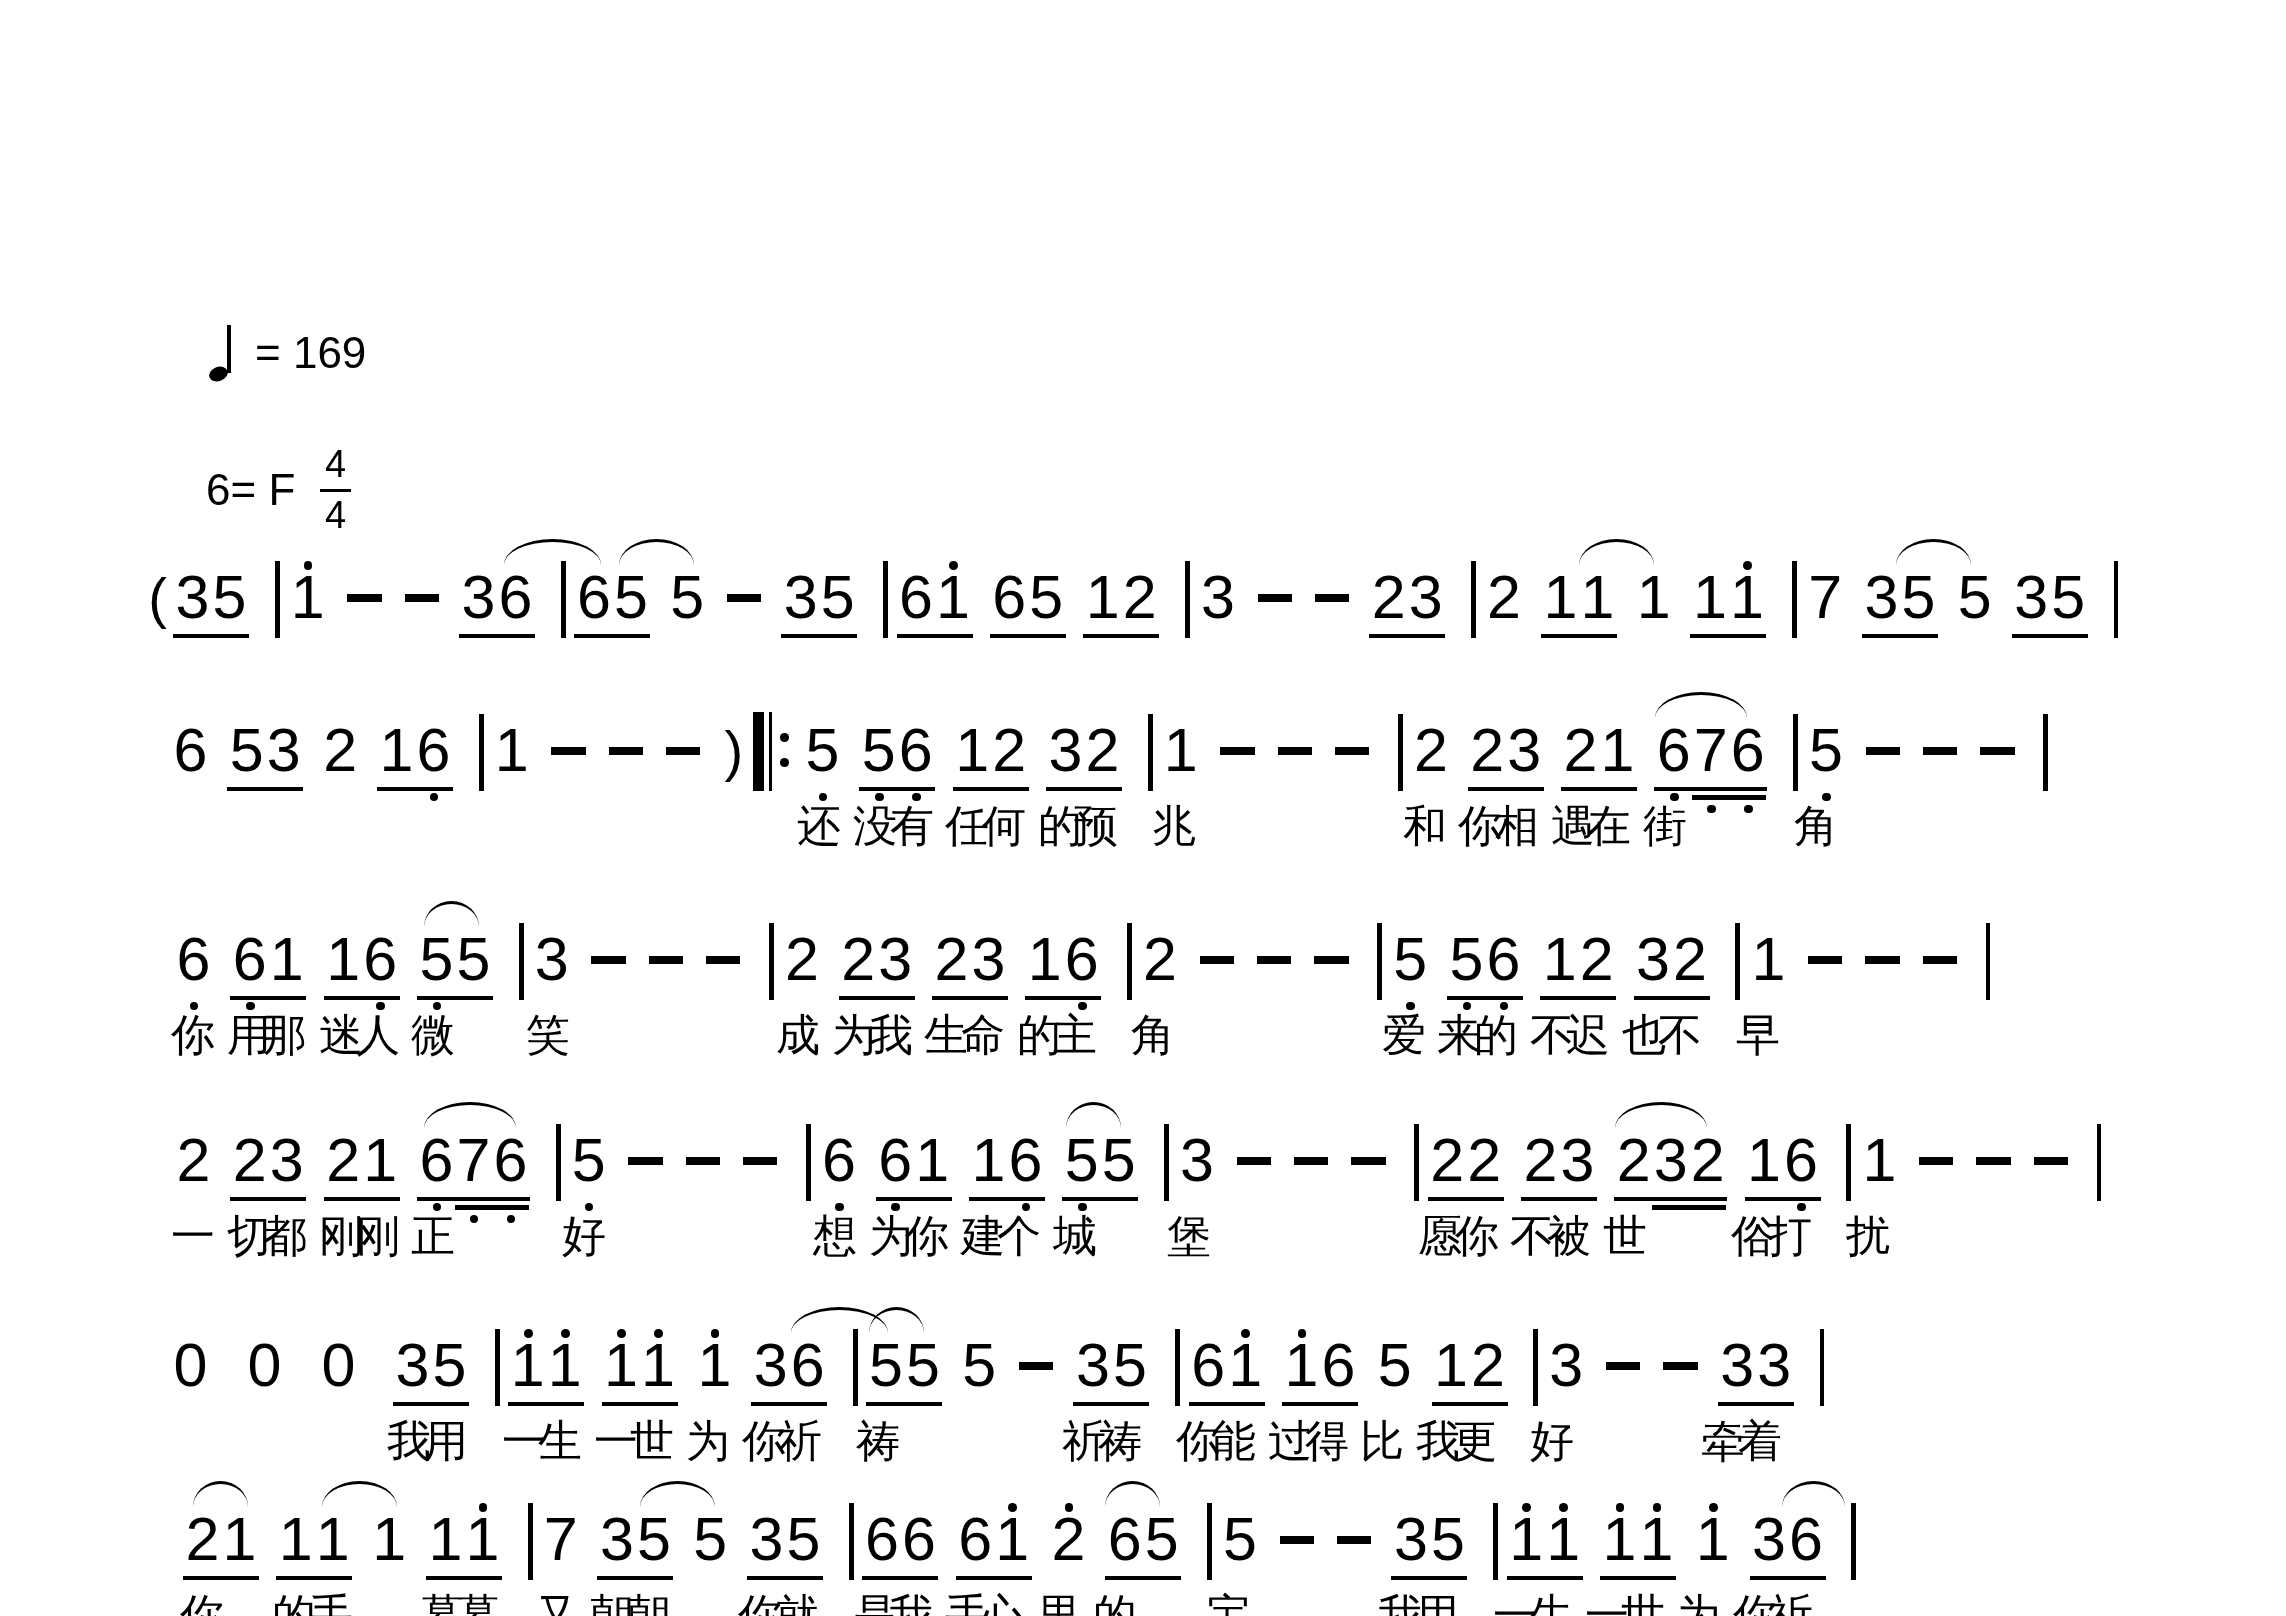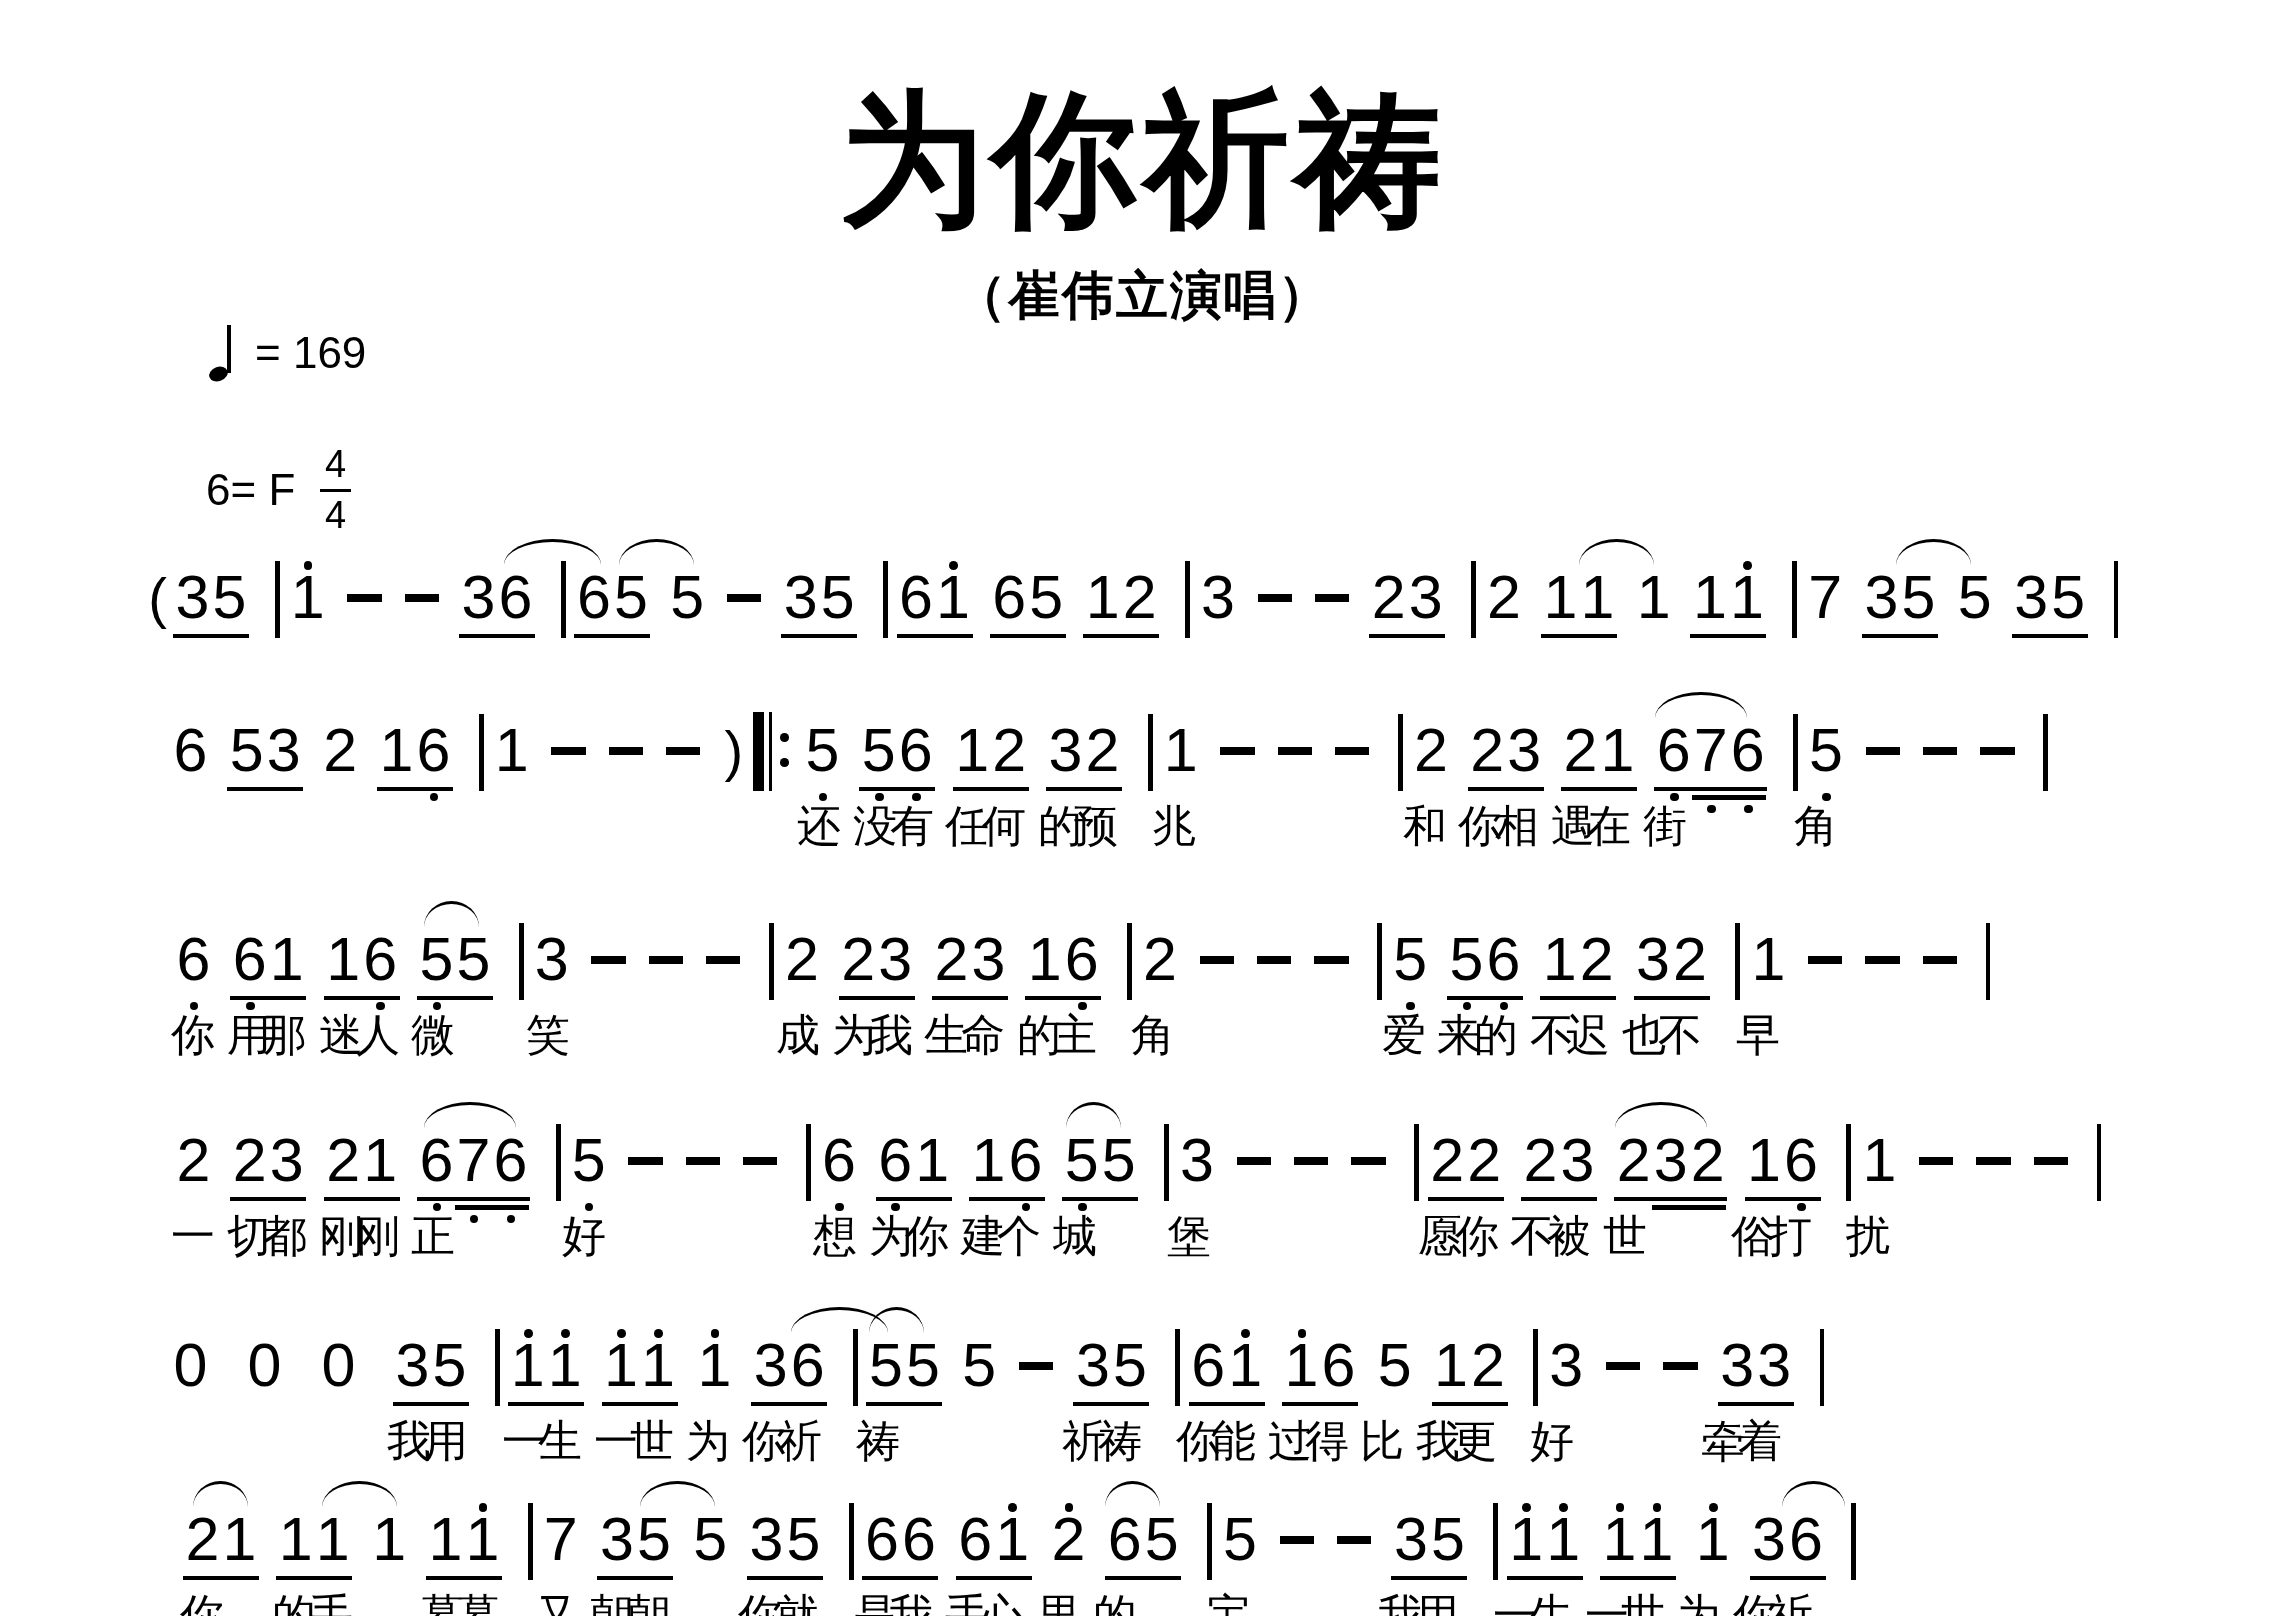--- a/index.html
+++ b/index.html
@@ -43,22 +43,20 @@
   .rep .dots i{position:absolute;left:0;width:8.6px;height:8.6px;border-radius:50%;background:#000;}
   .arc{position:absolute;height:23px;border-top:3.8px solid #000;
        border-radius:50% 50% 0 0 / 100% 100% 0 0;}
   .lyr{position:absolute;top:96px;font-size:44px;line-height:48px;
        transform:translateX(-50%);white-space:nowrap;}
 </style>
 </head>
 <body>
 
 <div class="sheet">
-  <div class="title">为你祈祷</div>
-  <div class="subtitle">（崔伟立演唱）</div>
   <div class="tempo">
     <span class="qnote"></span>
     <span>= 169</span>
   </div>
   <div class="keysig">
     <span>6= F</span>
     <span class="frac">
       <span class="t">4</span>
       <span class="b">4</span>
     </span>

